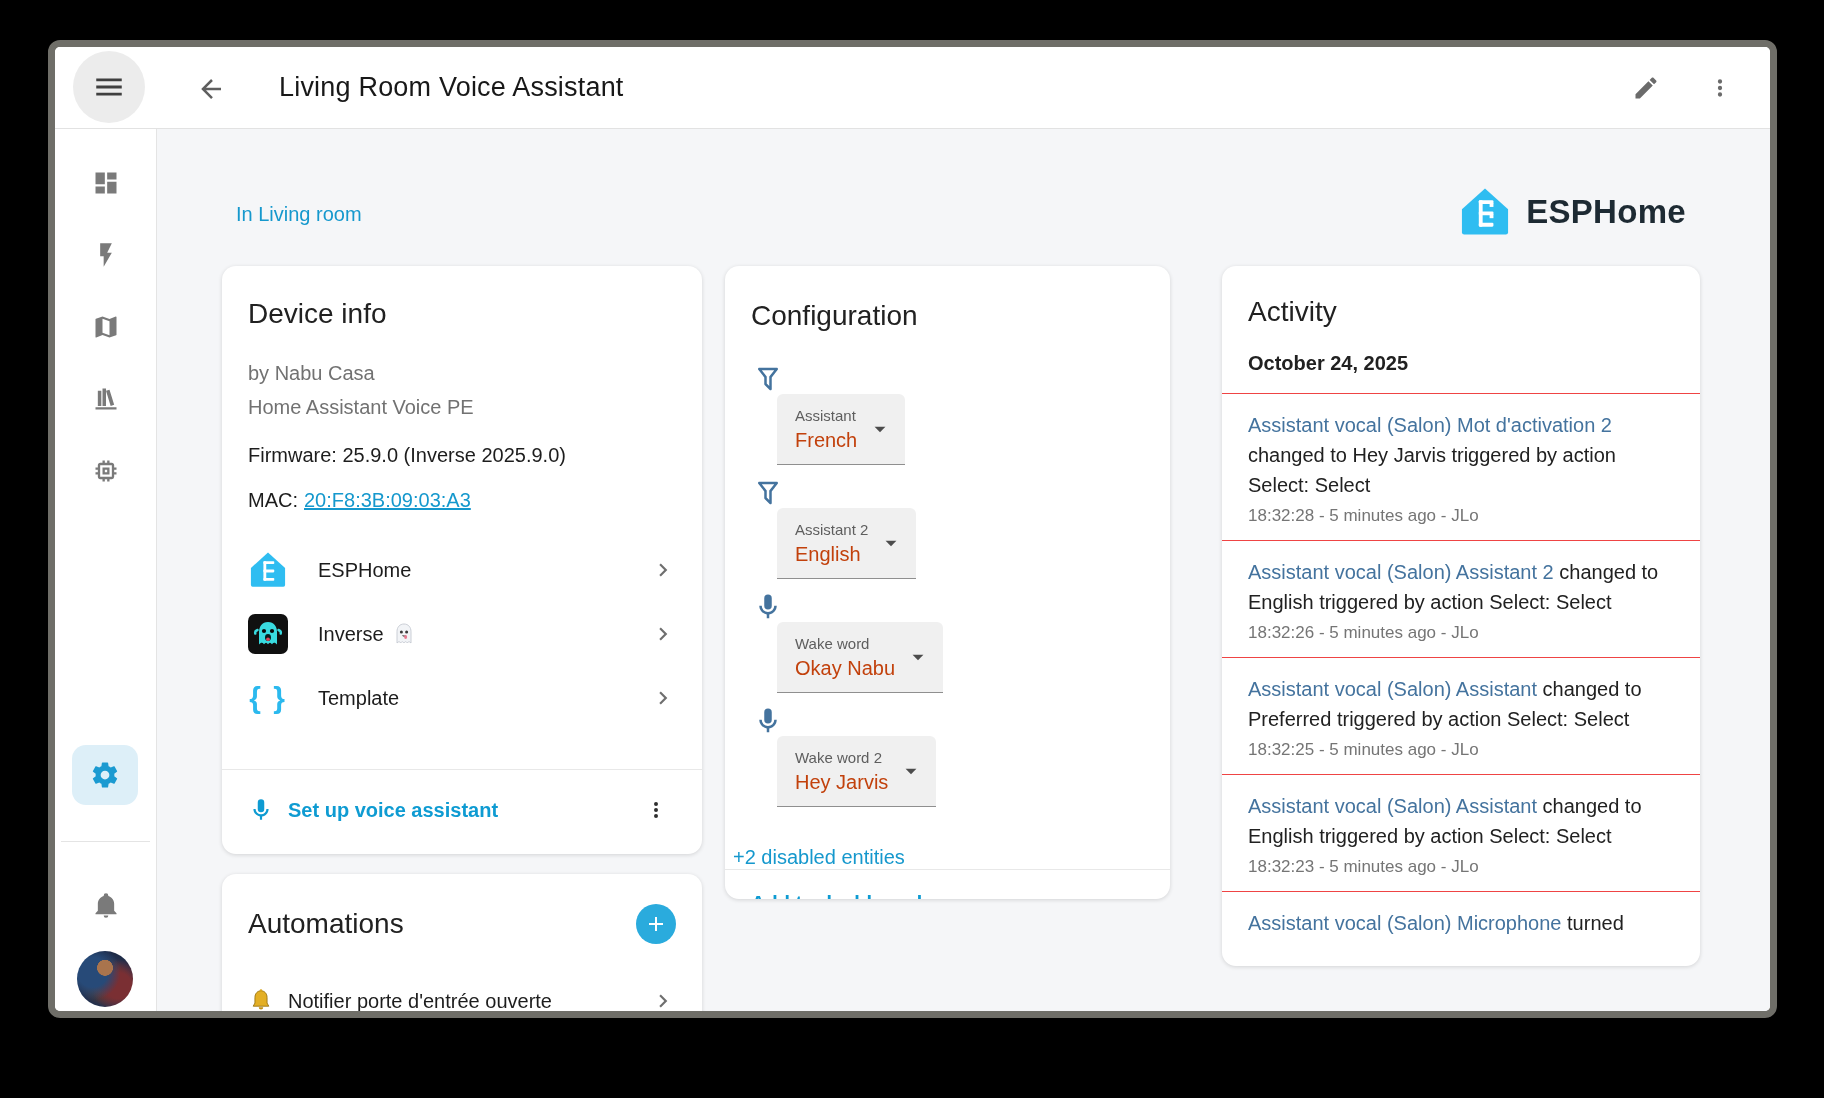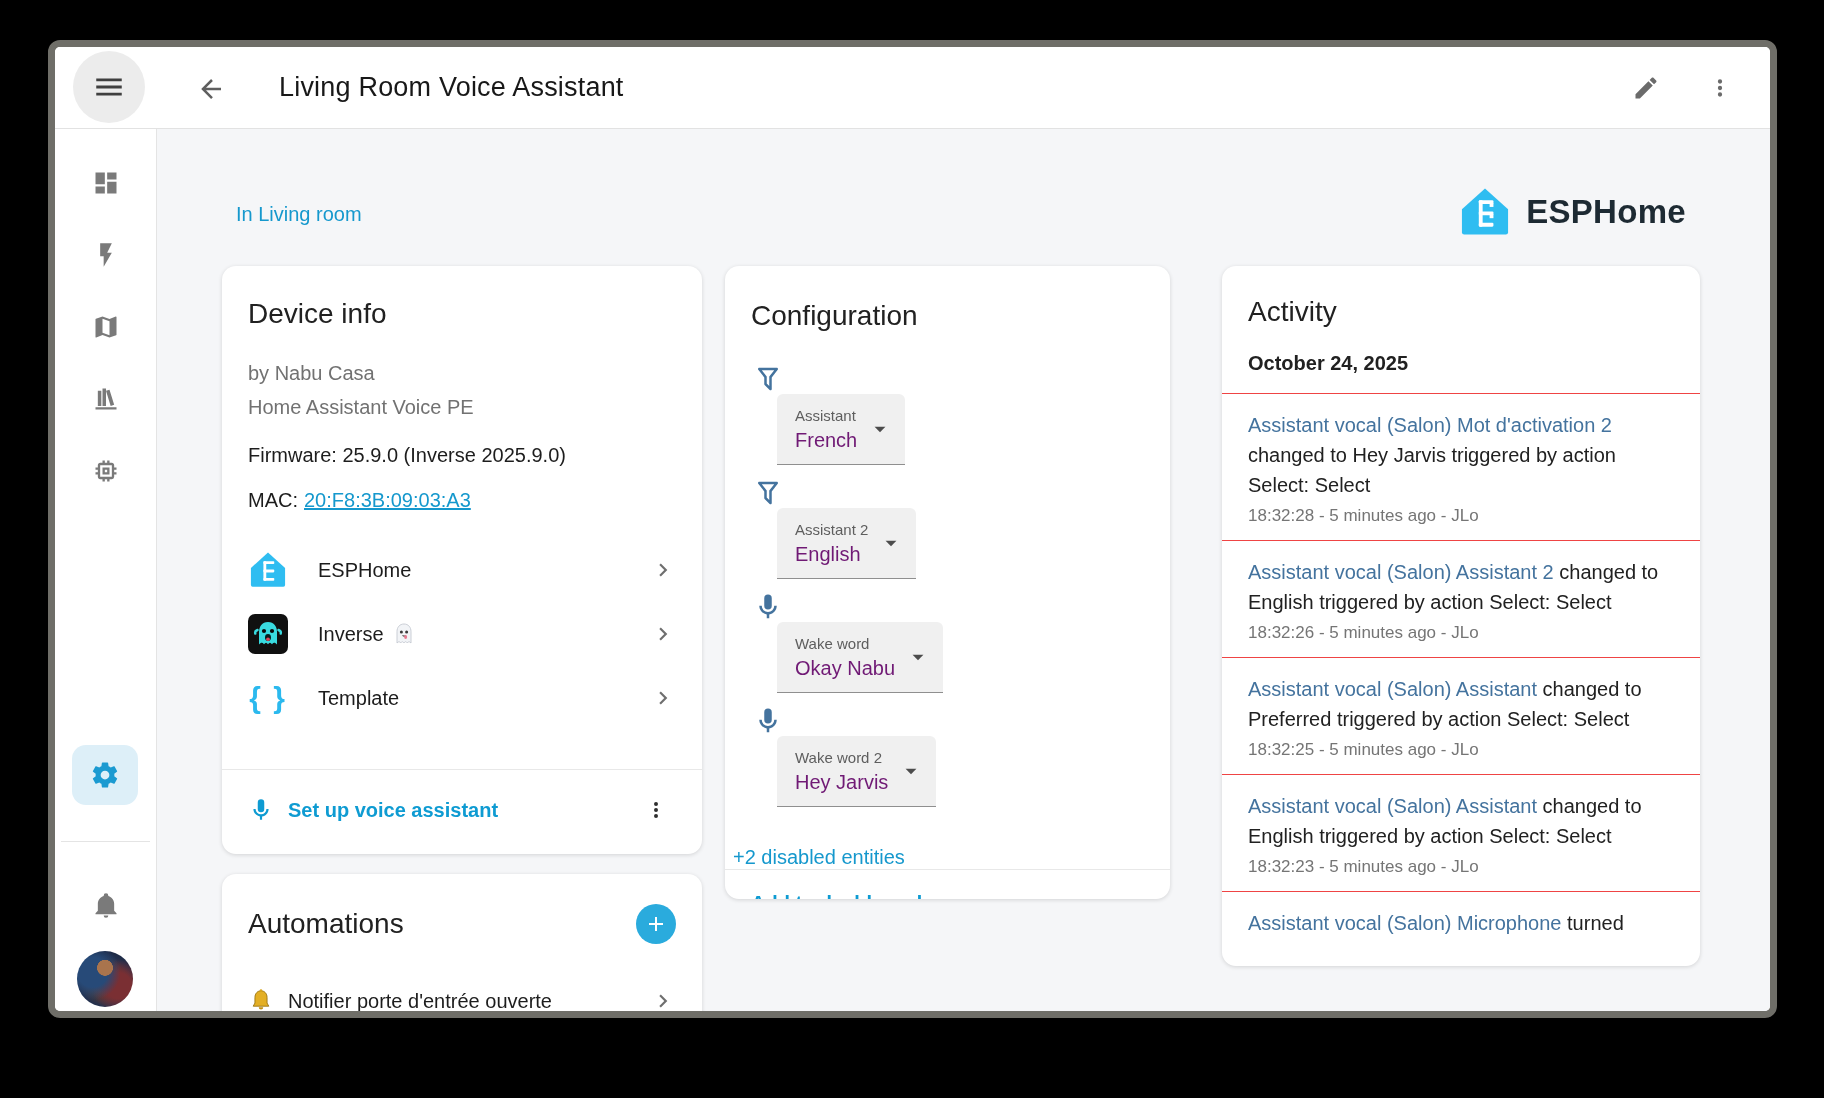--- a/index.html
+++ b/index.html
@@ -59,21 +59,21 @@
   .dev-footer-label{margin-left:14px;font-size:20px;font-weight:700;color:#0e9bd2;cursor:pointer;}
   
   .card.config{left:568px;top:137px;width:445px;height:633px;display:flex;flex-direction:column;}
   .config h2{padding:34px 26px 0;}
   .cfg-rows{margin-top:32px;padding:0 26px;}
   .cfg-row{display:flex;align-items:flex-start;margin-bottom:13px;flex-direction:column;}
   .cfg-icon{width:34px;display:flex;justify-content:center;flex:none;}
   .select{flex:1;margin-left:26px;position:relative;background:#f0f0f0;border-radius:6px 6px 0 0;
     border-bottom:1px solid #8f8f8f;padding:13px 48px 12px 18px;height:84px;box-sizing:border-box;cursor:pointer;}
   .select .slabel{font-size:15px;color:#5e5e5e;}
-  .select .svalue{font-size:20px;color:#701a75;margin-top:5px;}
+  .select .svalue{font-size:20px;color:#c2410c;margin-top:5px;}
   .select .caret{position:absolute;right:12px;top:50%;margin-top:-13px;}
   .disabled-link{padding:26px 8px 0;font-size:20px;color:#1598cd;cursor:pointer;}
   .cfg-footer-wrap{margin-top:auto;border-top:1px solid #e8e8e8;}
   .cfg-footer{padding:22px 26px 26px;font-size:20px;font-weight:700;color:#0e9bd2;cursor:pointer;}
   
   .card.activity{left:1065px;top:137px;width:478px;height:700px;}
   .activity h2{padding:30px 26px 0;}
   .act-date{padding:24px 26px 18px;font-size:20px;font-weight:700;color:#212121;}
   .entry{border-top:1px solid #ef4444;padding:16px 26px 14px;}
   .entry-text{font-size:20px;line-height:30px;color:#212121;}

